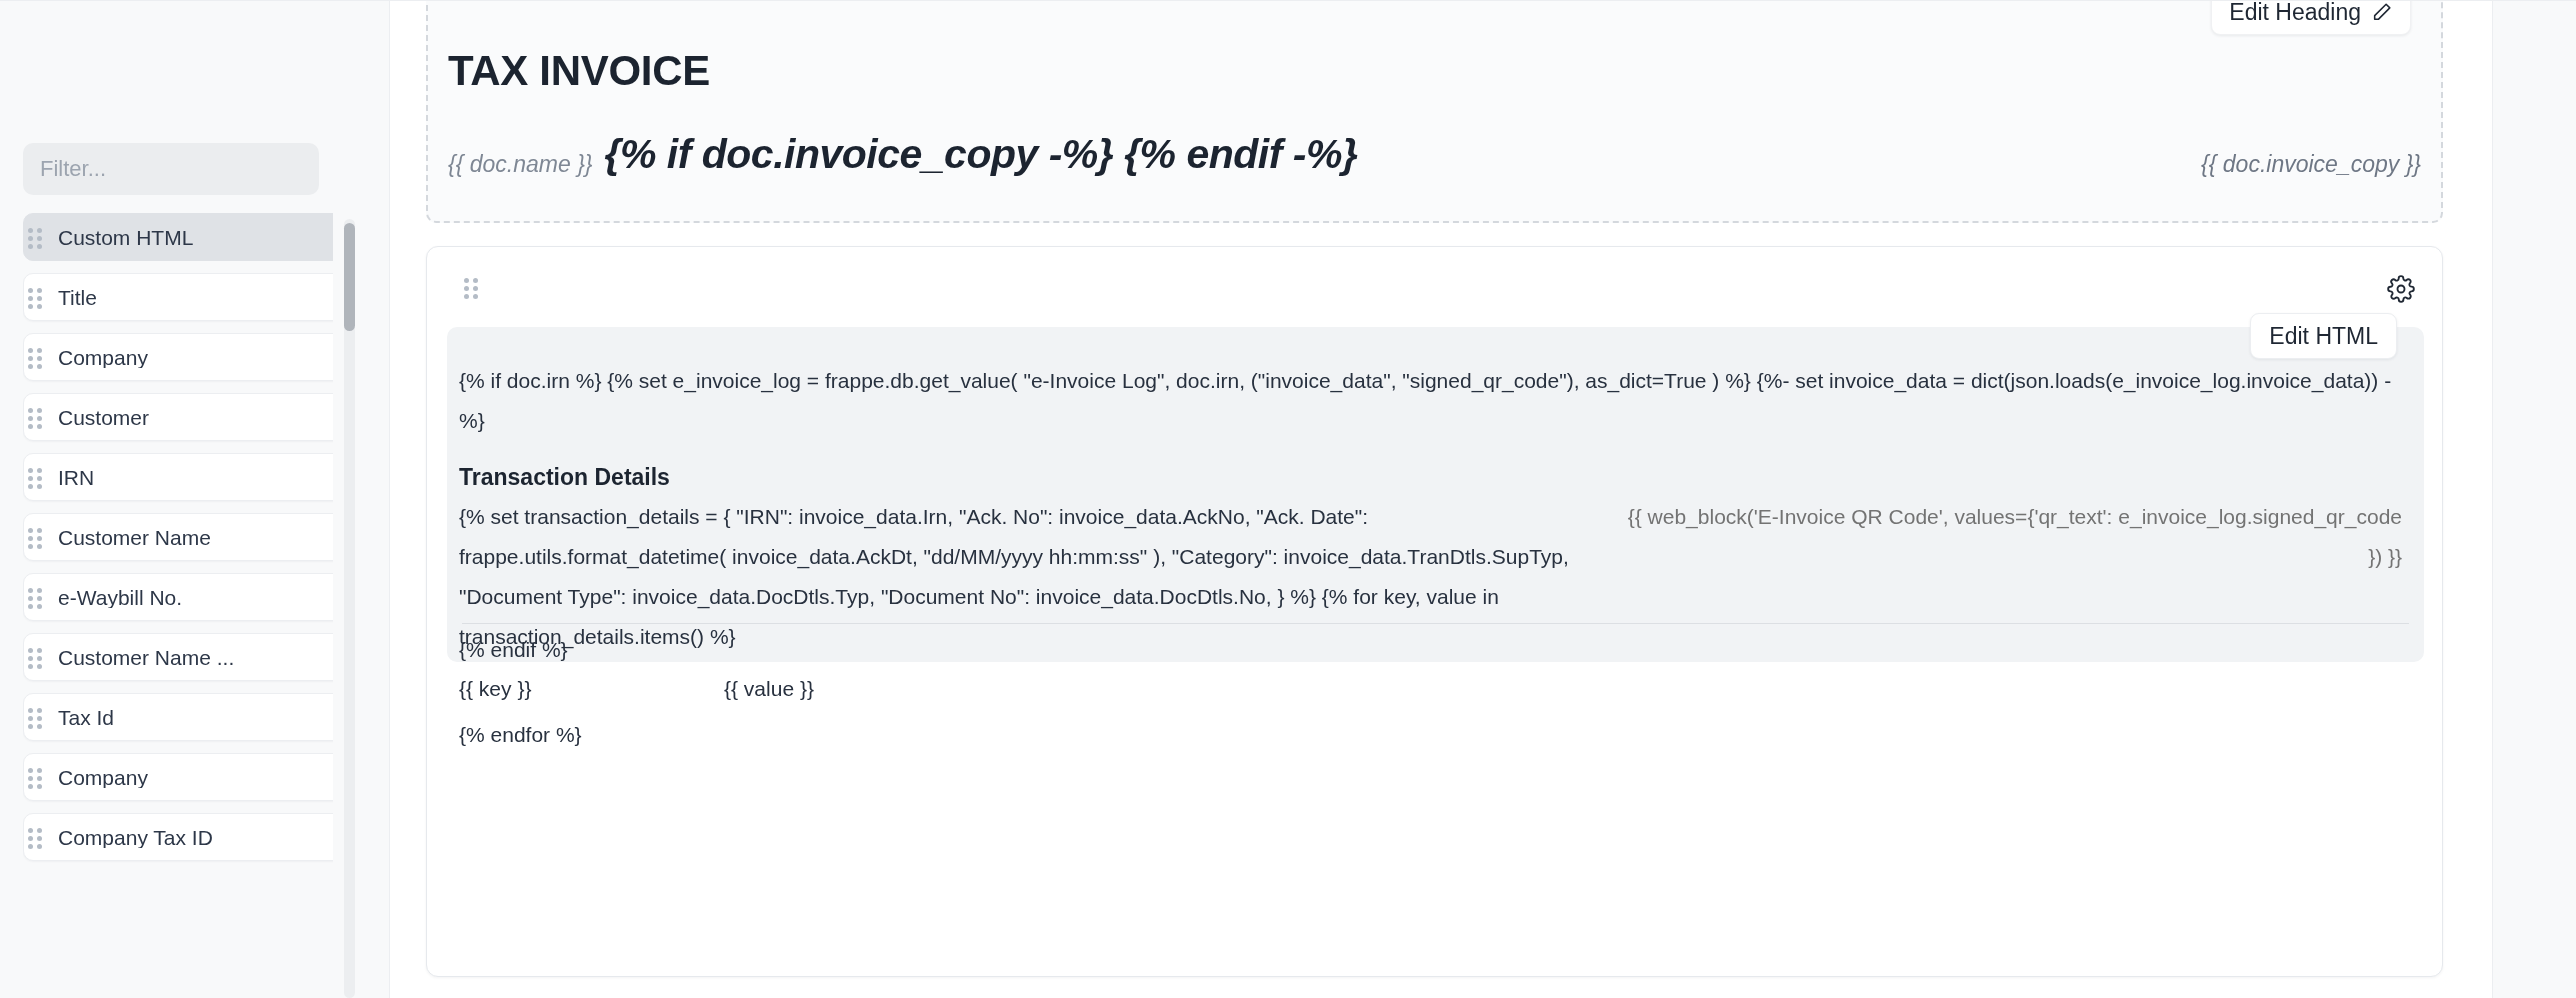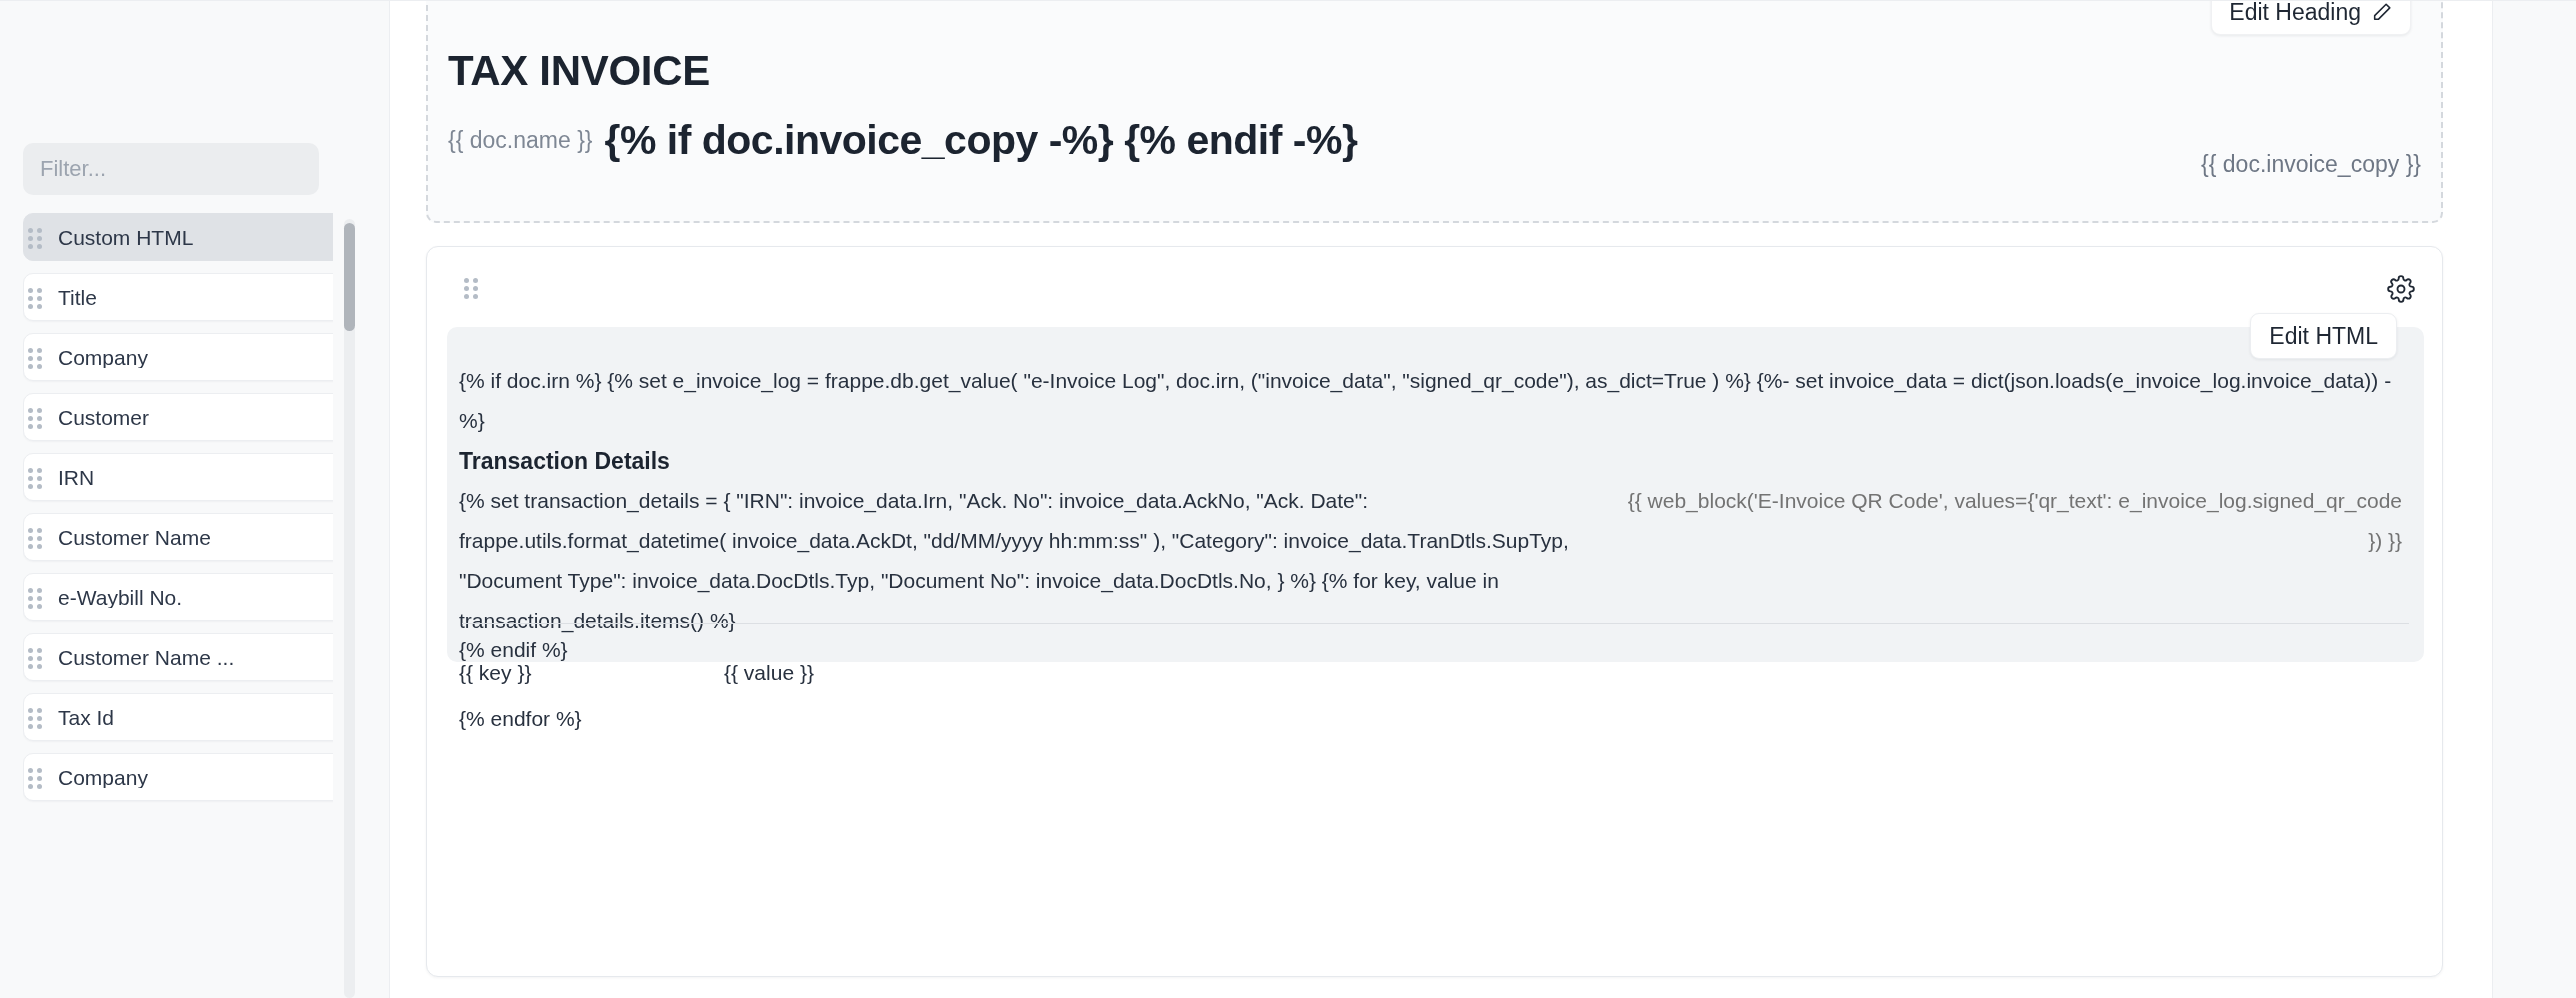--- a/index.html
+++ b/index.html
@@ -209,21 +209,22 @@
     letter-spacing: -0.3px;
     line-height: 1.05;
     margin: 0;
   }
   .subtitle-row {
     position: absolute;
     left: 20px;
     top: 146px;
     right: 20px;
     display: flex;
-    align-items: center;
+    align-items: flex-end;
+    font-style: italic;
   }
   .doc-name-tag {
     font-size: 23px;
     color: #7e8794;
     white-space: nowrap;
     margin-right: 12px;
   }
   .jinja-big {
     font-size: 41px;
     font-weight: bold;
@@ -339,21 +340,21 @@
   }
   .code-text.right {
     color: #737373;
   }
 
   .tx-heading {
     font-size: 23px;
     font-weight: bold;
     color: #1c2430;
     line-height: 40px;
-    margin-top: 0;
+    margin-top: 16px;
   }
 
   .kv-row {
     position: relative;
     display: flex;
     margin-top: 20px;
     font-size: 21px;
     color: #28313f;
   }
   .kv-key { width: 265px; flex: 0 0 265px; }
@@ -506,20 +507,31 @@
             <i></i>
             <i></i>
             <i></i>
             <i></i>
             <i></i>
             <i></i>
           </span>
         <span class="field-label">Company</span>
       </div>
 
+      <div class="field-item">
+        <span class="drag-dots">
+            <i></i>
+            <i></i>
+            <i></i>
+            <i></i>
+            <i></i>
+            <i></i>
+          </span>
+        <span class="field-label">Company Tax ID</span>
+      </div>
 
     </div>
 
     <div class="sb-track"></div>
     <div class="sb-thumb"></div>
   </aside>
 
   <main class="main">
     <div class="main-rail-left"></div>
     <div class="page-gutter"></div>

